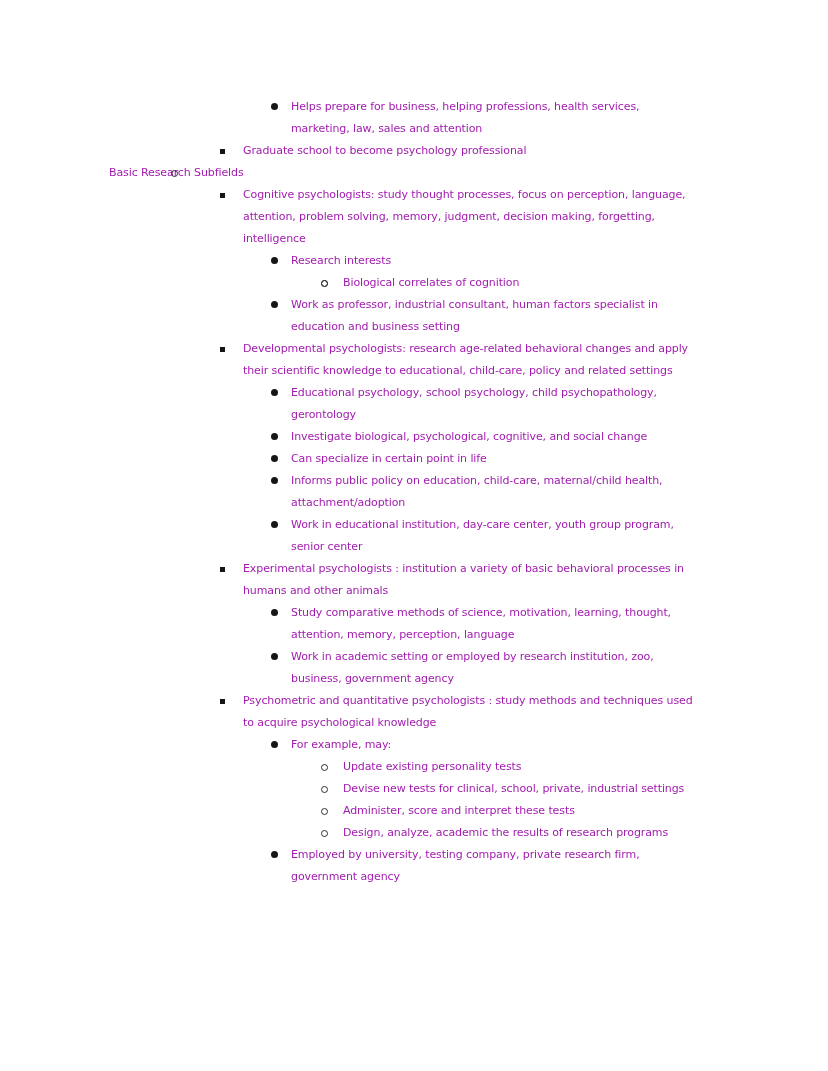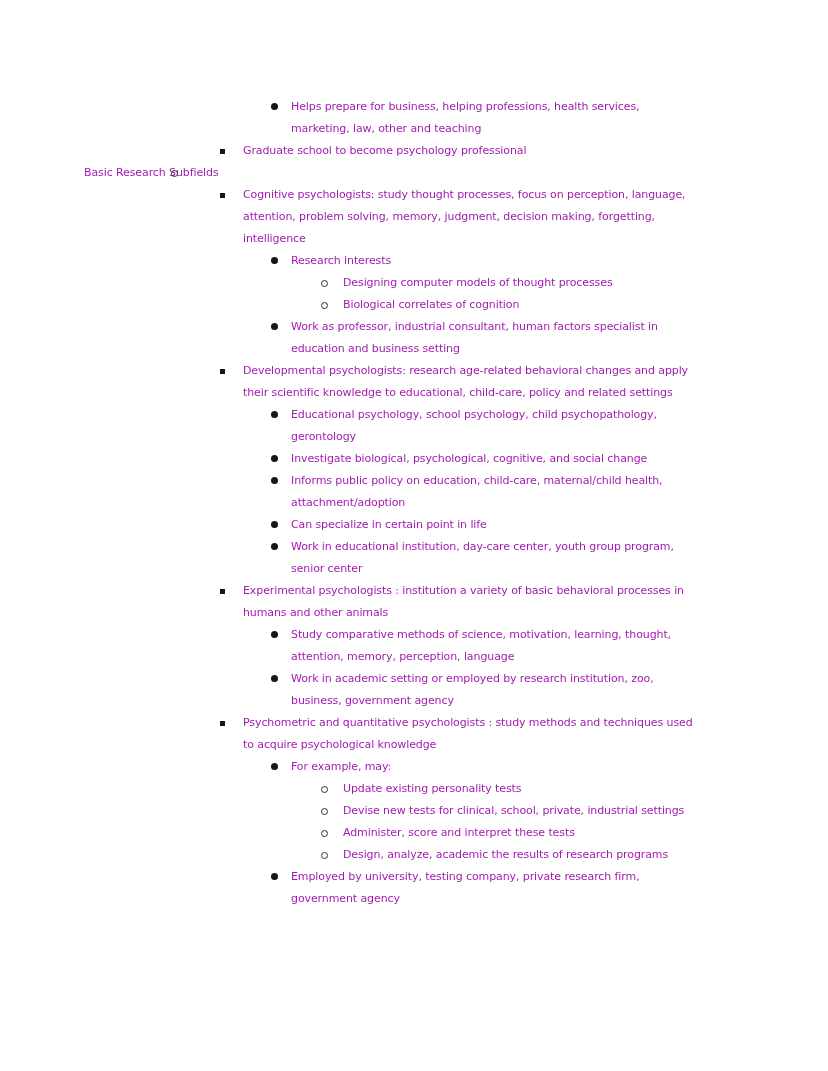--- a/index.html
+++ b/index.html
@@ -21,21 +21,21 @@
   .bullet-list {
     position: absolute;
     top: 96px;
     left: 0;
     right: 0;
   }
   .item {
     position: relative;
     line-height: 22px;
   }
-  .item.lvl-1 { padding-left: 84px; }
+  .item.lvl-1 { padding-left: 109px; }
   .item.lvl-2 { padding-left: 243px; }
   .item.lvl-3 { padding-left: 291px; }
   .item.lvl-4 { padding-left: 343px; }
 
   .bullet {
     position: absolute;
     display: block;
   }
   .item.lvl-1 .bullet { left: 171px; }
   .item.lvl-2 .bullet { left: 220px; }
@@ -68,21 +68,21 @@
   }
 </style>
 </head>
 <body>
 
 <div class="page">
   <div class="bullet-list" id="bullet-list">
       <div class="item lvl-3">
         <span class="bullet disc"></span>
         <div class="line">Helps prepare for business, helping professions, health services,</div>
-        <div class="line">marketing, law, other and teaching</div>
+        <div class="line">marketing, law, sales and attention</div>
       </div>
       <div class="item lvl-2">
         <span class="bullet square"></span>
         <div class="line">Graduate school to become psychology professional</div>
       </div>
       <div class="item lvl-1">
         <span class="bullet circle"></span>
         <div class="line">Basic Research Subfields</div>
       </div>
       <div class="item lvl-2">
@@ -90,21 +90,20 @@
         <div class="line">Cognitive psychologists: study thought processes, focus on perception, language,</div>
         <div class="line">attention, problem solving, memory, judgment, decision making, forgetting,</div>
         <div class="line">intelligence</div>
       </div>
       <div class="item lvl-3">
         <span class="bullet disc"></span>
         <div class="line">Research interests</div>
       </div>
       <div class="item lvl-4">
         <span class="bullet circle"></span>
-        <div class="line">Designing computer models of thought processes</div>
       </div>
       <div class="item lvl-4">
         <span class="bullet circle"></span>
         <div class="line">Biological correlates of cognition</div>
       </div>
       <div class="item lvl-3">
         <span class="bullet disc"></span>
         <div class="line">Work as professor, industrial consultant, human factors specialist in</div>
         <div class="line">education and business setting</div>
       </div>
@@ -117,26 +116,26 @@
         <span class="bullet disc"></span>
         <div class="line">Educational psychology, school psychology, child psychopathology,</div>
         <div class="line">gerontology</div>
       </div>
       <div class="item lvl-3">
         <span class="bullet disc"></span>
         <div class="line">Investigate biological, psychological, cognitive, and social change</div>
       </div>
       <div class="item lvl-3">
         <span class="bullet disc"></span>
-        <div class="line">Informs public policy on education, child-care, maternal/child health,</div>
-        <div class="line">attachment/adoption</div>
+        <div class="line">Can specialize in certain point in life</div>
       </div>
       <div class="item lvl-3">
         <span class="bullet disc"></span>
-        <div class="line">Can specialize in certain point in life</div>
+        <div class="line">Informs public policy on education, child-care, maternal/child health,</div>
+        <div class="line">attachment/adoption</div>
       </div>
       <div class="item lvl-3">
         <span class="bullet disc"></span>
         <div class="line">Work in educational institution, day-care center, youth group program,</div>
         <div class="line">senior center</div>
       </div>
       <div class="item lvl-2">
         <span class="bullet square"></span>
         <div class="line">Experimental psychologists : institution a variety of basic behavioral processes in</div>
         <div class="line">humans and other animals</div>

